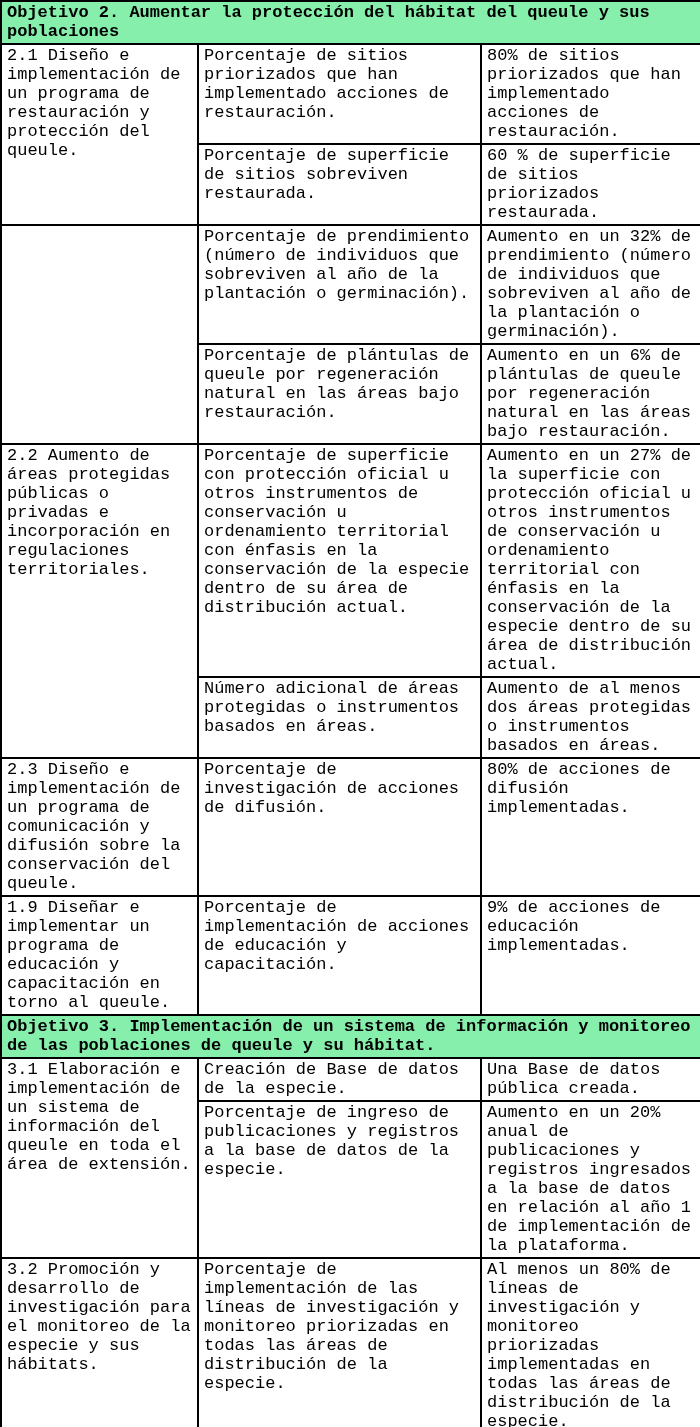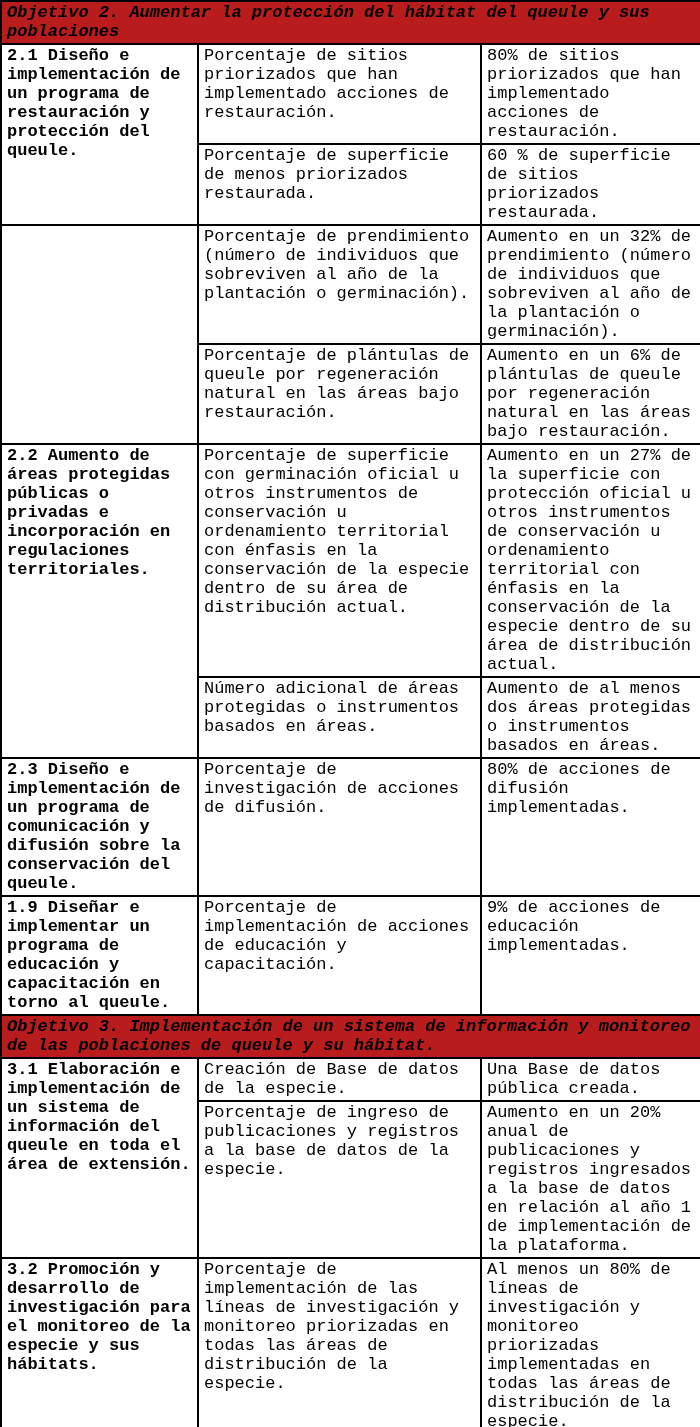--- a/index.html
+++ b/index.html
@@ -23,26 +23,25 @@
   table.obj-table td {
     border: 2px solid #000000;
     vertical-align: top;
     padding: 1px 5px 2px 5px;
     overflow-wrap: break-word;
   }
   col.col-action    { width: 197px; }
   col.col-indicator { width: 283px; }
   col.col-goal      { width: 220px; }
   td.section-header {
-    background: #b91c1c;
+    background: #86efac;
     font-weight: bold;
-    font-style: italic;
   }
   td.action {
-    font-weight: bold;
+    font-weight: normal;
   }
 </style>
 </head>
 <body>
 
 <div class="page">
   <table class="obj-table">
     <colgroup>
       <col class="col-action">
       <col class="col-indicator">
@@ -53,37 +52,37 @@
       <tr>
         <td colspan="3" class="section-header">Objetivo 2. Aumentar la protección del hábitat del queule y sus poblaciones</td>
       </tr>
 
       <tr>
         <td class="action" rowspan="2">2.1 Diseño e implementación de un programa de restauración y protección del queule.</td>
         <td class="indicator">Porcentaje de sitios priorizados que han implementado acciones de restauración.</td>
         <td class="goal">80% de sitios priorizados que han implementado acciones de restauración.</td>
       </tr>
       <tr>
-        <td class="indicator">Porcentaje de superficie de menos priorizados restaurada.</td>
+        <td class="indicator">Porcentaje de superficie de sitios sobreviven restaurada.</td>
         <td class="goal">60 % de superficie de sitios priorizados restaurada.</td>
       </tr>
 
       <tr>
         <td class="action" rowspan="2"></td>
         <td class="indicator">Porcentaje de prendimiento (número de individuos que sobreviven al año de la plantación o germinación).</td>
         <td class="goal">Aumento en un 32% de prendimiento (número de individuos que sobreviven al año de la plantación o germinación).</td>
       </tr>
       <tr>
         <td class="indicator">Porcentaje de plántulas de queule por regeneración natural en las áreas bajo restauración.</td>
         <td class="goal">Aumento en un 6% de plántulas de queule por regeneración natural en las áreas bajo restauración.</td>
       </tr>
 
       <tr>
         <td class="action" rowspan="2">2.2 Aumento de áreas protegidas públicas o privadas e incorporación en regulaciones territoriales.</td>
-        <td class="indicator">Porcentaje de superficie con germinación oficial u otros instrumentos de conservación u ordenamiento territorial con énfasis en la conservación de la especie dentro de su área de distribución actual.</td>
+        <td class="indicator">Porcentaje de superficie con protección oficial u otros instrumentos de conservación u ordenamiento territorial con énfasis en la conservación de la especie dentro de su área de distribución actual.</td>
         <td class="goal">Aumento en un 27% de la superficie con protección oficial u otros instrumentos de conservación u ordenamiento territorial con énfasis en la conservación de la especie dentro de su área de distribución actual.</td>
       </tr>
       <tr>
         <td class="indicator">Número adicional de áreas protegidas o instrumentos basados en áreas.</td>
         <td class="goal">Aumento de al menos dos áreas protegidas o instrumentos basados en áreas.</td>
       </tr>
 
       <tr>
         <td class="action">2.3 Diseño e implementación de un programa de comunicación y difusión sobre la conservación del queule.</td>
         <td class="indicator">Porcentaje de investigación de acciones de difusión.</td>

